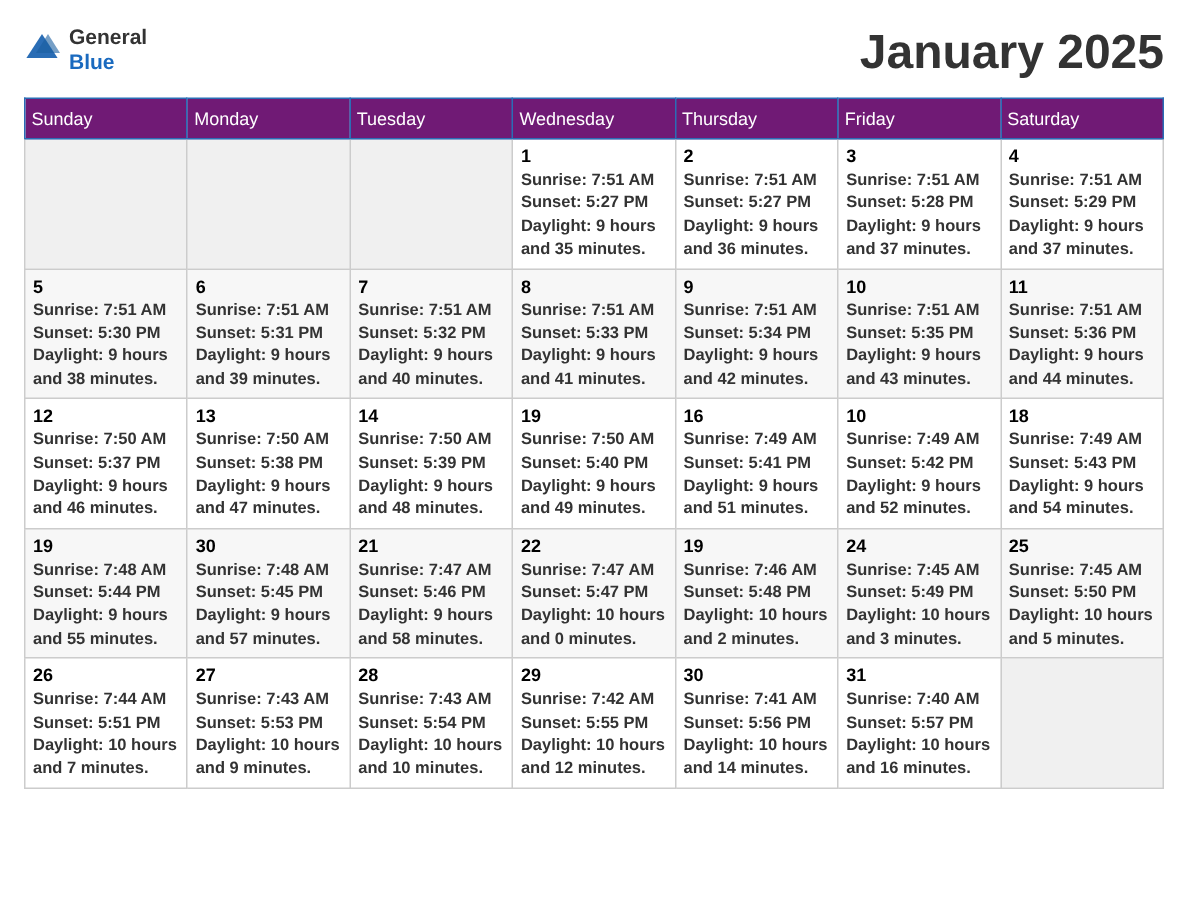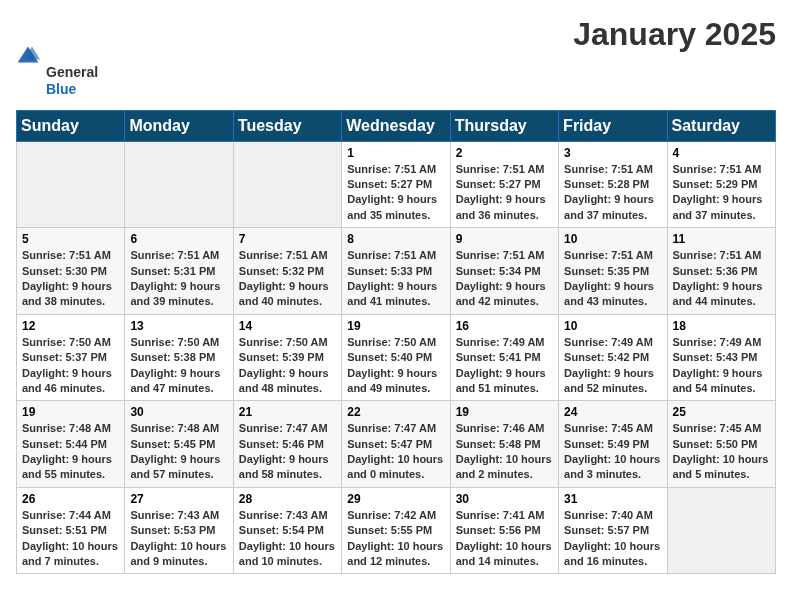--- a/index.html
+++ b/index.html
@@ -20,21 +20,20 @@
       display: flex;
       align-items: center;
       gap: 2px;
     }
     .logo-text {
       display: flex;
       flex-direction: column;
       font-size: 14px;
       font-weight: bold;
       line-height: 1.2;
-      margin-top: 48px;
     }
     .logo-text .general { color: #333; }
     .logo-text .blue { color: #1a6abf; }
     .logo-shape {
       width: 24px;
       height: 24px;
       margin-right: 4px;
     }
     .title-block {
       text-align: right;
@@ -48,26 +47,26 @@
       font-size: 16px;
       font-weight: normal;
       color: #555;
     }
     .calendar-table {
       width: 100%;
       border-collapse: collapse;
       font-size: 11px;
     }
     .calendar-table thead th {
-      background-color: #0c4a6e;
+      background-color: #701a75;
       color: #fff;
       padding: 6px 4px;
       text-align: left;
-      font-size: 16px;
-      font-weight: bold;
+      font-size: 12px;
+      font-weight: normal;
       border: 1px solid #2a6db5;
     }
     .calendar-table tbody td {
       border: 1px solid #ccc;
       vertical-align: top;
       padding: 4px 5px;
       min-height: 80px;
       width: calc(100% / 7);
     }
     .calendar-table tbody tr {

